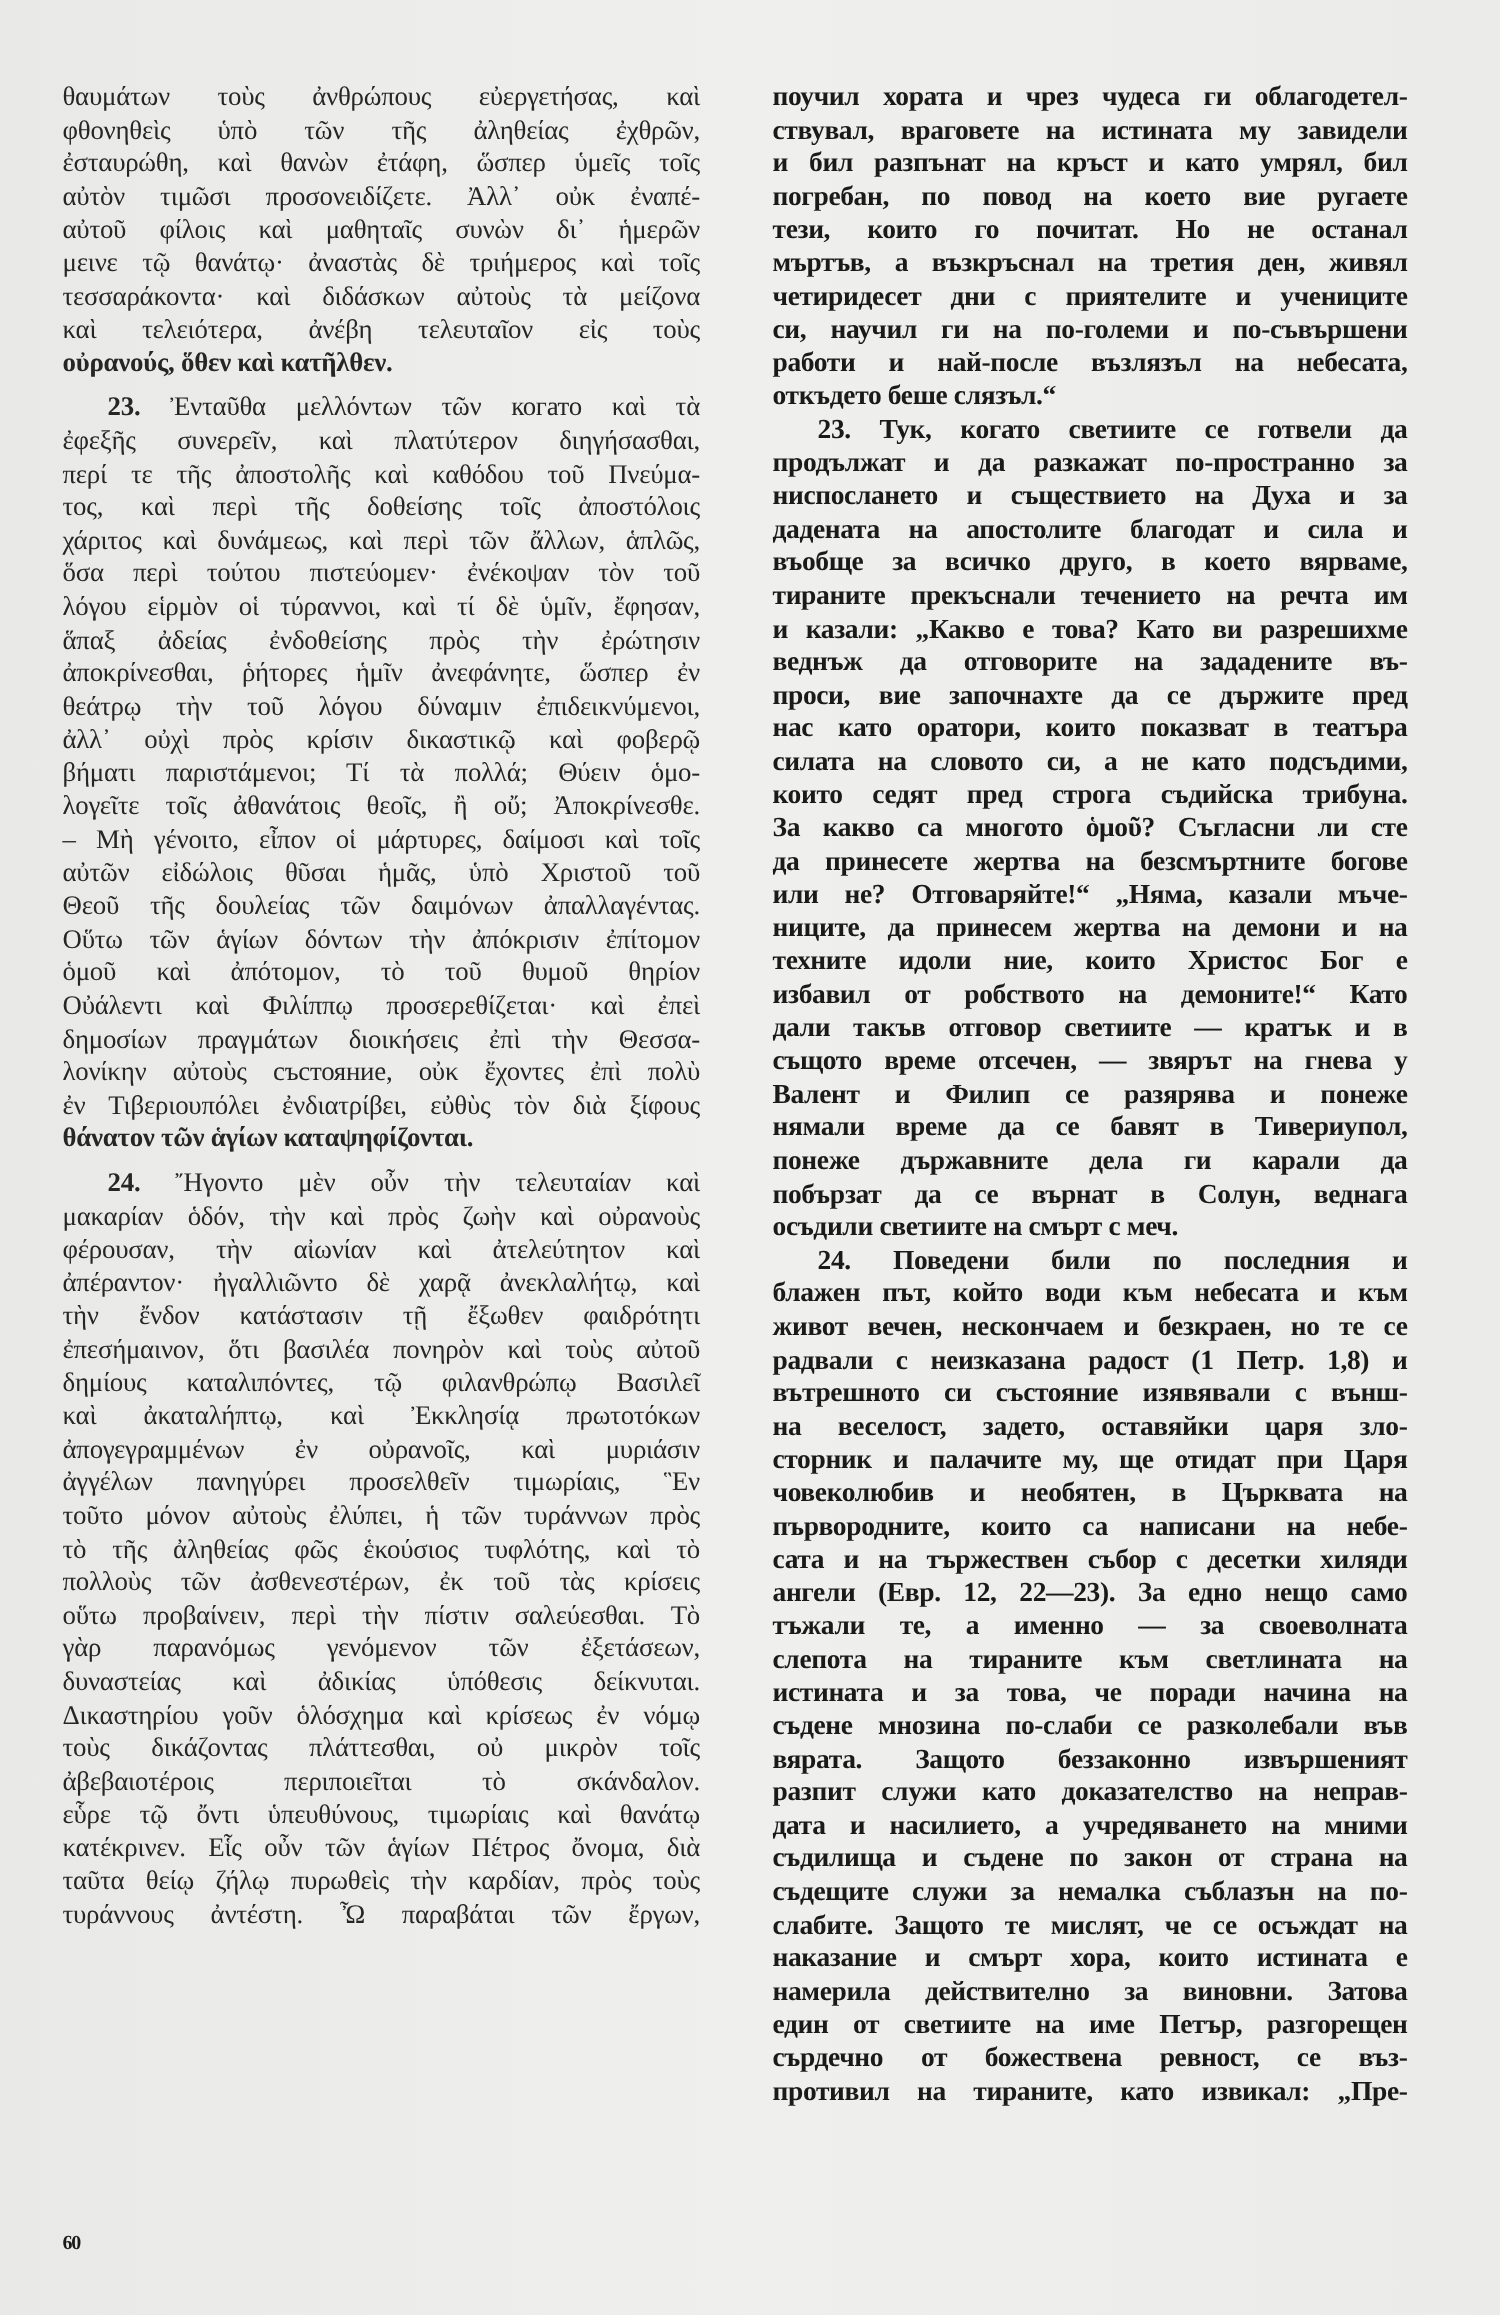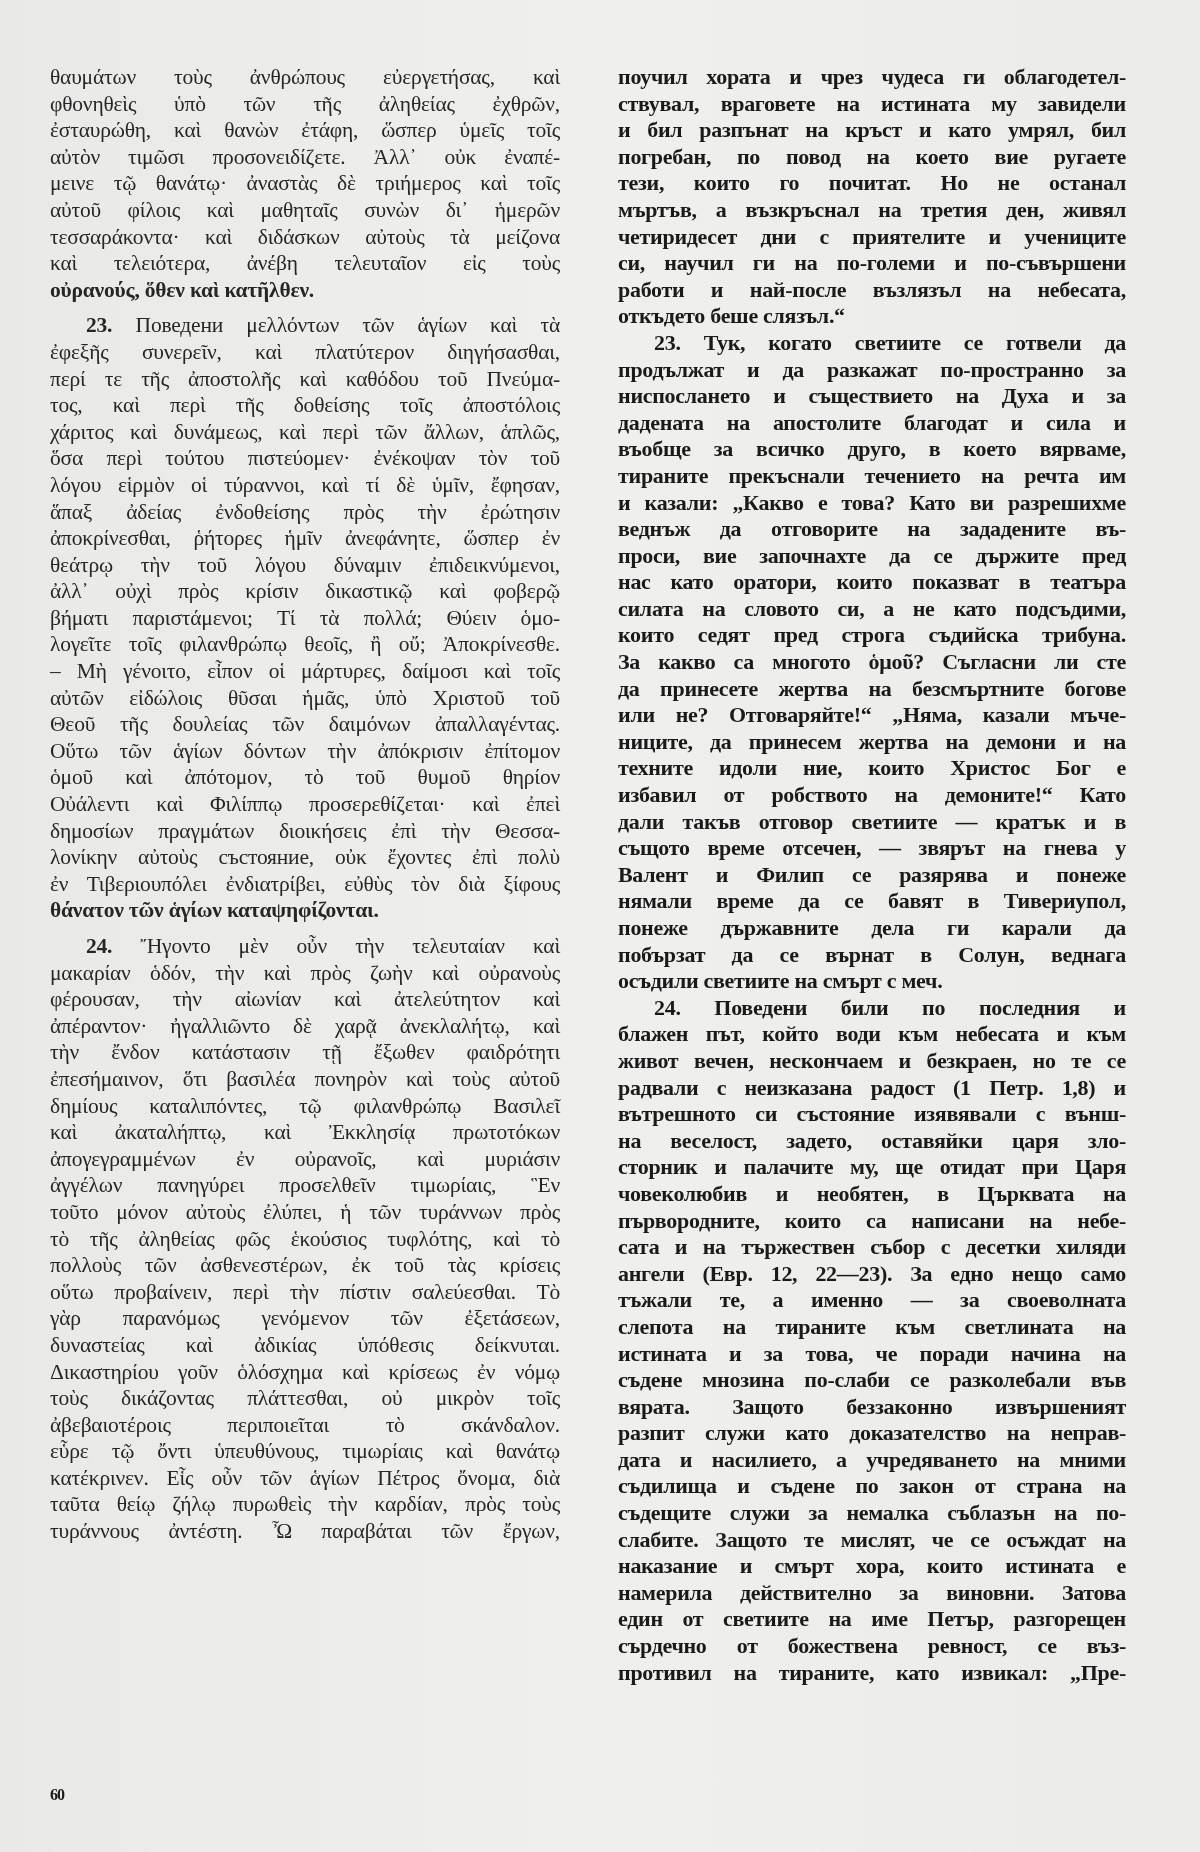--- a/index.html
+++ b/index.html
@@ -42,42 +42,42 @@
 <body>
 
 <div class="page">
 
   <div class="col col-greek">
     <div>
         <span class="line">θαυμάτων τοὺς ἀνθρώπους εὐεργετήσας, καὶ</span>
         <span class="line">φθονηθεὶς ὑπὸ τῶν τῆς ἀληθείας ἐχθρῶν,</span>
         <span class="line">ἐσταυρώθη, καὶ θανὼν ἐτάφη, ὥσπερ ὑμεῖς τοῖς</span>
         <span class="line">αὐτὸν τιμῶσι προσονειδίζετε. Ἀλλ᾽ οὐκ ἐναπέ-</span>
+        <span class="line">αὐτοῦ φίλοις καὶ μαθηταῖς συνὼν δι᾽ ἡμερῶν</span>
         <span class="line">μεινε τῷ θανάτῳ· ἀναστὰς δὲ τριήμερος καὶ τοῖς</span>
-        <span class="line">αὐτοῦ φίλοις καὶ μαθηταῖς συνὼν δι᾽ ἡμερῶν</span>
         <span class="line">τεσσαράκοντα· καὶ διδάσκων αὐτοὺς τὰ μείζονα</span>
         <span class="line">καὶ τελειότερα, ἀνέβη τελευταῖον εἰς τοὺς</span>
         <span class="line last">οὐρανούς, ὅθεν καὶ κατῆλθεν.</span>
       </div>
     <span class="gap"></span>
     <div>
-      <span class="line indent"><span class="num">23.</span> <span>Поведени μελλόντων τῶν ἁγίων καὶ τὰ</span></span>
+      <span class="line indent"><span class="num">23.</span> <span>Ἐνταῦθα μελλόντων τῶν когато καὶ τὰ</span></span>
       <div>
           <span class="line">ἐφεξῆς συνερεῖν, καὶ πλατύτερον διηγήσασθαι,</span>
           <span class="line">περί τε τῆς ἀποστολῆς καὶ καθόδου τοῦ Πνεύμα-</span>
           <span class="line">τος, καὶ περὶ τῆς δοθείσης τοῖς ἀποστόλοις</span>
           <span class="line">χάριτος καὶ δυνάμεως, καὶ περὶ τῶν ἄλλων, ἁπλῶς,</span>
           <span class="line">ὅσα περὶ τούτου πιστεύομεν· ἐνέκοψαν τὸν τοῦ</span>
           <span class="line">λόγου εἱρμὸν οἱ τύραννοι, καὶ τί δὲ ὑμῖν, ἔφησαν,</span>
           <span class="line">ἅπαξ ἀδείας ἐνδοθείσης πρὸς τὴν ἐρώτησιν</span>
           <span class="line">ἀποκρίνεσθαι, ῥήτορες ἡμῖν ἀνεφάνητε, ὥσπερ ἐν</span>
           <span class="line">θεάτρῳ τὴν τοῦ λόγου δύναμιν ἐπιδεικνύμενοι,</span>
           <span class="line">ἀλλ᾽ οὐχὶ πρὸς κρίσιν δικαστικῷ καὶ φοβερῷ</span>
           <span class="line">βήματι παριστάμενοι; Τί τὰ πολλά; Θύειν ὁμο-</span>
-          <span class="line">λογεῖτε τοῖς φιλανθρώπῳ θεοῖς, ἢ οὔ; Ἀποκρίνεσθε.</span>
+          <span class="line">λογεῖτε τοῖς ἀθανάτοις θεοῖς, ἢ οὔ; Ἀποκρίνεσθε.</span>
           <span class="line">– Μὴ γένοιτο, εἶπον οἱ μάρτυρες, δαίμοσι καὶ τοῖς</span>
           <span class="line">αὐτῶν εἰδώλοις θῦσαι ἡμᾶς, ὑπὸ Χριστοῦ τοῦ</span>
           <span class="line">Θεοῦ τῆς δουλείας τῶν δαιμόνων ἀπαλλαγέντας.</span>
           <span class="line">Οὕτω τῶν ἁγίων δόντων τὴν ἀπόκρισιν ἐπίτομον</span>
           <span class="line">ὁμοῦ καὶ ἀπότομον, τὸ τοῦ θυμοῦ θηρίον</span>
           <span class="line">Οὐάλεντι καὶ Φιλίππῳ προσερεθίζεται· καὶ ἐπεὶ</span>
           <span class="line">δημοσίων πραγμάτων διοικήσεις ἐπὶ τὴν Θεσσα-</span>
           <span class="line">λονίκην αὐτοὺς състояние, οὐκ ἔχοντες ἐπὶ πολὺ</span>
           <span class="line">ἐν Τιβεριουπόλει ἐνδιατρίβει, εὐθὺς τὸν διὰ ξίφους</span>
           <span class="line last">θάνατον τῶν ἁγίων καταψηφίζονται.</span>

